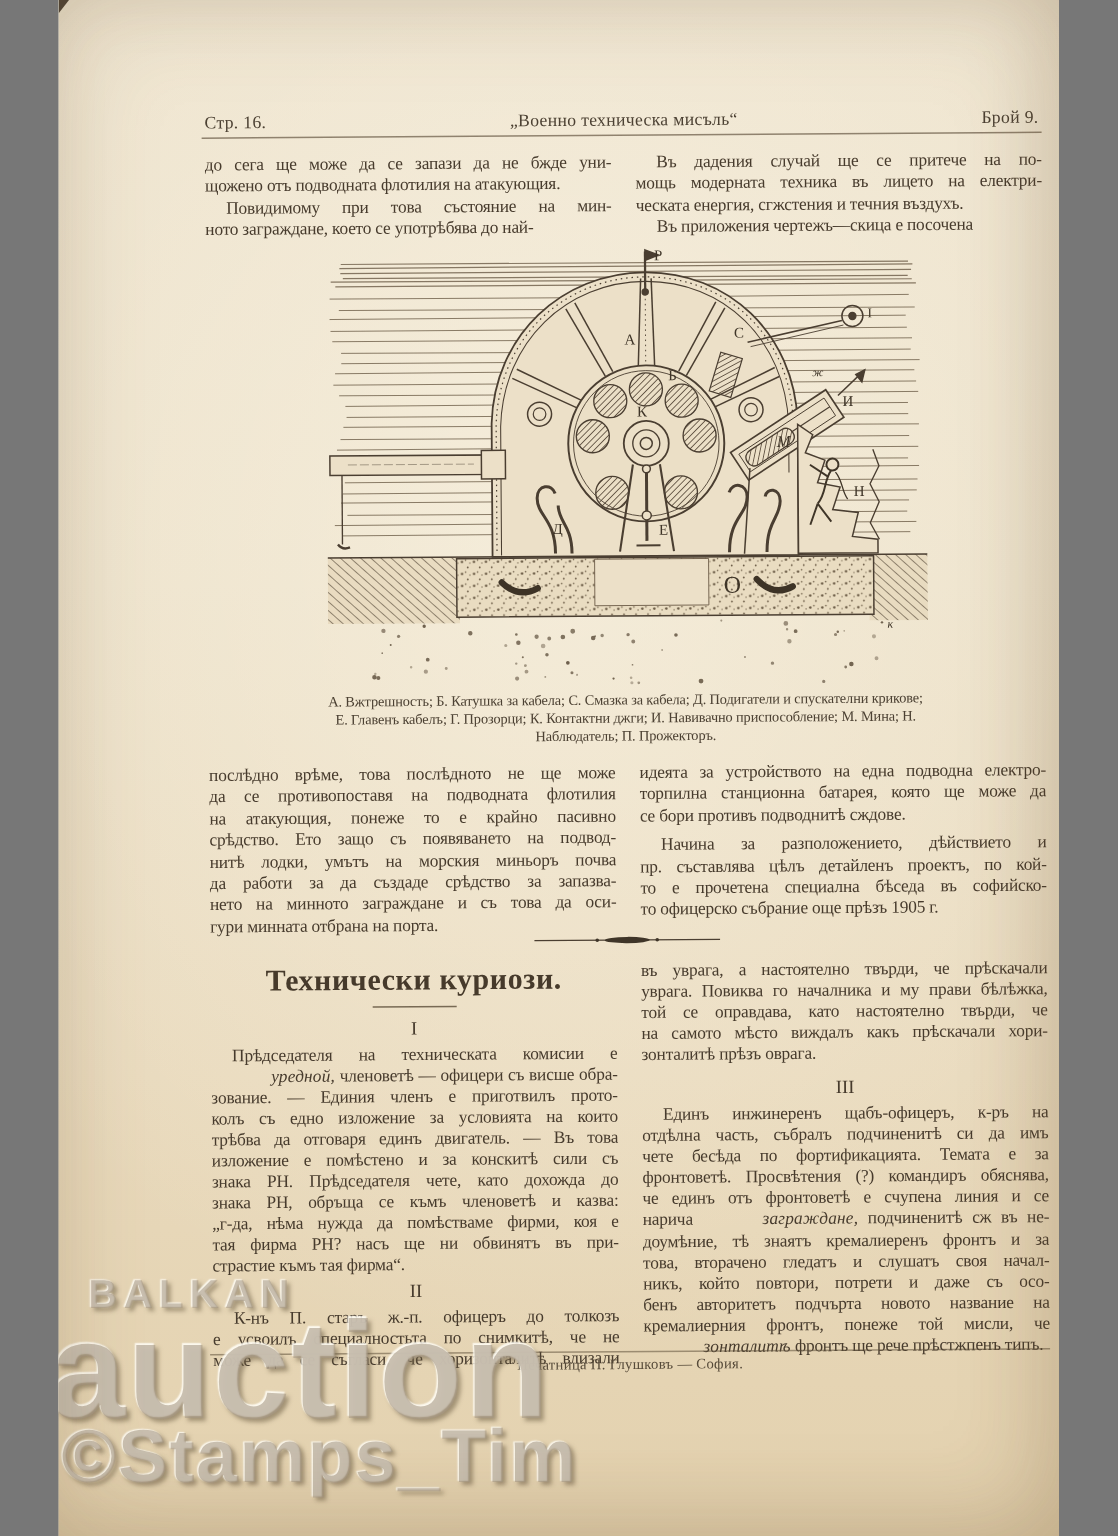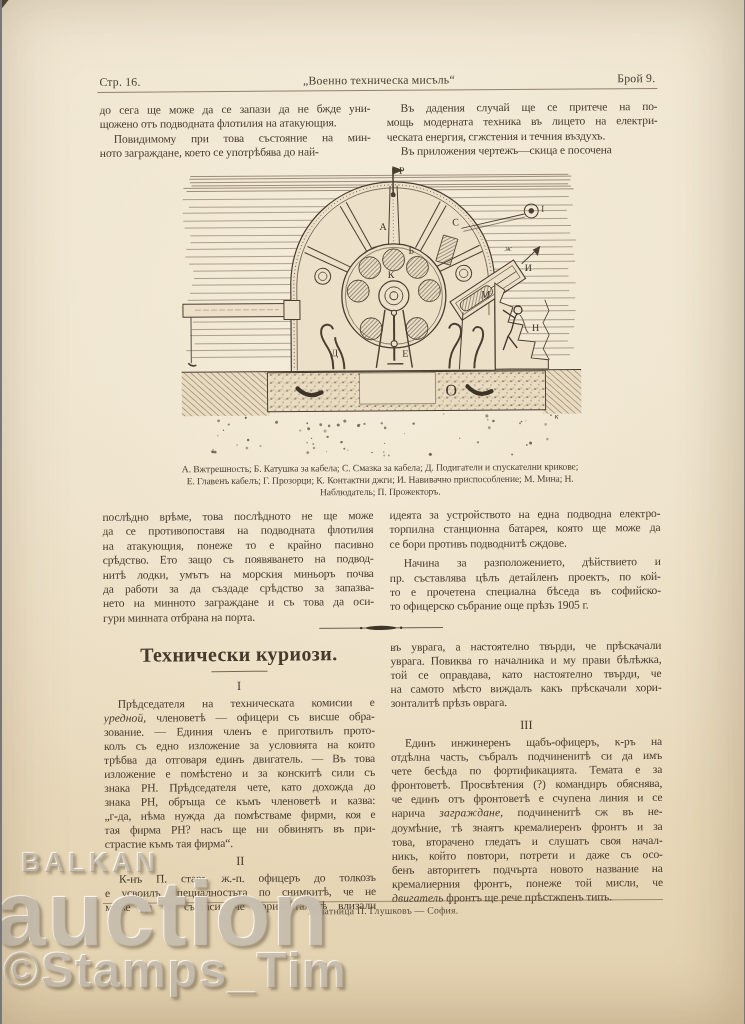--- a/index.html
+++ b/index.html
@@ -1,17 +1,17 @@
 <!DOCTYPE html>
 <html><head>
 <meta charset="utf-8">
 <style>
   html,body{margin:0;padding:0;background:#777;}
   .page{
-    position:relative;width:742px;height:1024px;overflow:hidden;margin:0 auto;
+    position:relative;width:667px;height:1024px;overflow:hidden;margin:0 auto;
     background:
       radial-gradient(120% 90% at 50% 35%, rgba(255,250,238,.45), rgba(0,0,0,0) 60%),
       linear-gradient(180deg,#efe5d0 0%,#ece1c9 38%,#e9dabd 70%,#e3d1ae 100%);
     font-family:"Liberation Serif","DejaVu Serif",serif;
     color:#453a2e;
   }
   .page::after{
     content:"";position:absolute;inset:0;pointer-events:none;
     box-shadow:inset 0 0 70px rgba(110,85,50,.18), inset -14px -10px 50px rgba(110,85,50,.14);
   }
@@ -22,21 +22,21 @@
        font-size:11.8px;letter-spacing:.2px;color:#4c4133;}
   .hdr-rule{position:absolute;left:98px;top:90px;width:560px;height:1px;background:rgba(90,75,55,.65);}
 
   .cols{position:absolute;left:100px;width:558px;display:flex;justify-content:space-between;}
   .col{width:271px;}
   .ln{font-size:11.6px;line-height:14.4px;height:14.4px;letter-spacing:-0.15px;
       text-align:justify;text-align-last:justify;white-space:nowrap;overflow:hidden;color:#473b2d;}
   .ln.end{text-align-last:left;}
   .ln.ind{text-indent:14px;}
   .ln.gap{margin-top:5px;}
-  .ln i{letter-spacing:.1px;}
+  .ln i{letter-spacing:.1px;margin-left:40px;}
 
   .figure-wrap{position:absolute;left:180px;top:164px;width:400px;height:298px;}
   .caption{position:absolute;left:92px;top:462px;width:572px;color:#4c4133;}
   .cap-ln{font-size:9.6px;line-height:12.2px;text-align:center;letter-spacing:-0.1px;white-space:nowrap;overflow:hidden;}
 
   .divider{position:absolute;left:316px;top:620px;width:124px;height:12px;}
 
   .sec-heading{font-size:20px;font-weight:bold;text-align:center;letter-spacing:.4px;color:#463a2b;line-height:24px;}
   .sec-hr{width:56px;height:1px;background:rgba(80,65,45,.75);margin:5px auto 7px auto;}
   .sec-num{font-size:12.5px;text-align:center;line-height:15px;margin:2px 0 3px 0;color:#473b2d;}
@@ -440,21 +440,21 @@
             <div class="ln">отдѣлна часть, събралъ подчиненитѣ си да имъ</div>
             <div class="ln">чете бесѣда по фортификацията. Темата е за</div>
             <div class="ln">фронтоветѣ. Просвѣтения (?) командиръ обяснява,</div>
             <div class="ln">че единъ отъ фронтоветѣ е счупена линия и се</div>
             <div class="ln">нарича <i>заграждане,</i> подчиненитѣ сж въ не-</div>
             <div class="ln">доумѣние, тѣ знаятъ кремалиеренъ фронтъ и за</div>
             <div class="ln">това, вторачено гледатъ и слушатъ своя начал-</div>
             <div class="ln">никъ, който повтори, потрети и даже съ осо-</div>
             <div class="ln">бенъ авторитетъ подчърта новото название на</div>
             <div class="ln">кремалиерния фронтъ, понеже той мисли, че</div>
-            <div class="ln end"><i>двигатель</i> фронтъ ще рече прѣстжпенъ типъ.</div>
+            <div class="ln end"><i>зонталитѣ</i> фронтъ ще рече прѣстжпенъ типъ.</div>
           </div>
       </div>
     </div>
 
     <div class="ftr-rule"></div>
     <div class="ftr">Печатница П. Глушковъ — София.</div>
   </div>
 
   <div class="wm wm-balkan">BALKAN</div>
   <div class="wm wm-auction">auction</div>

